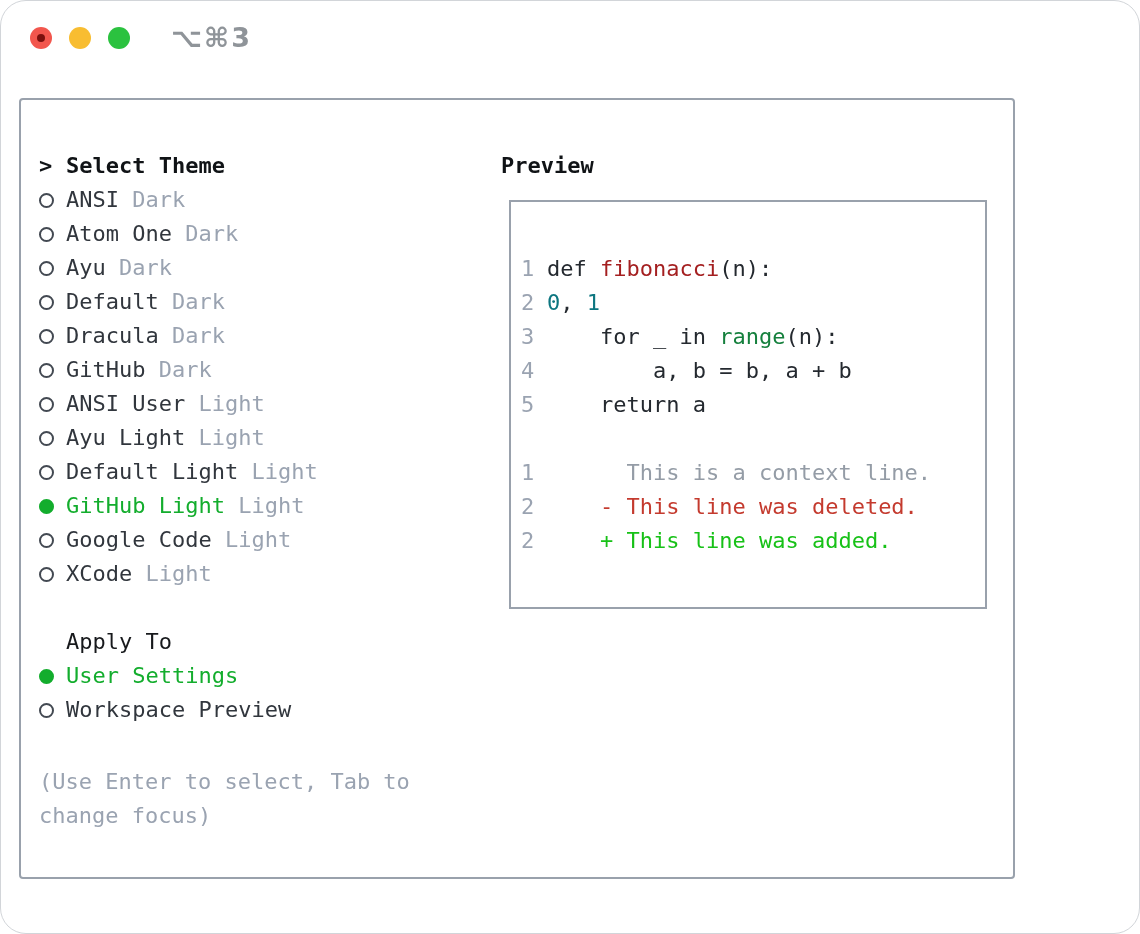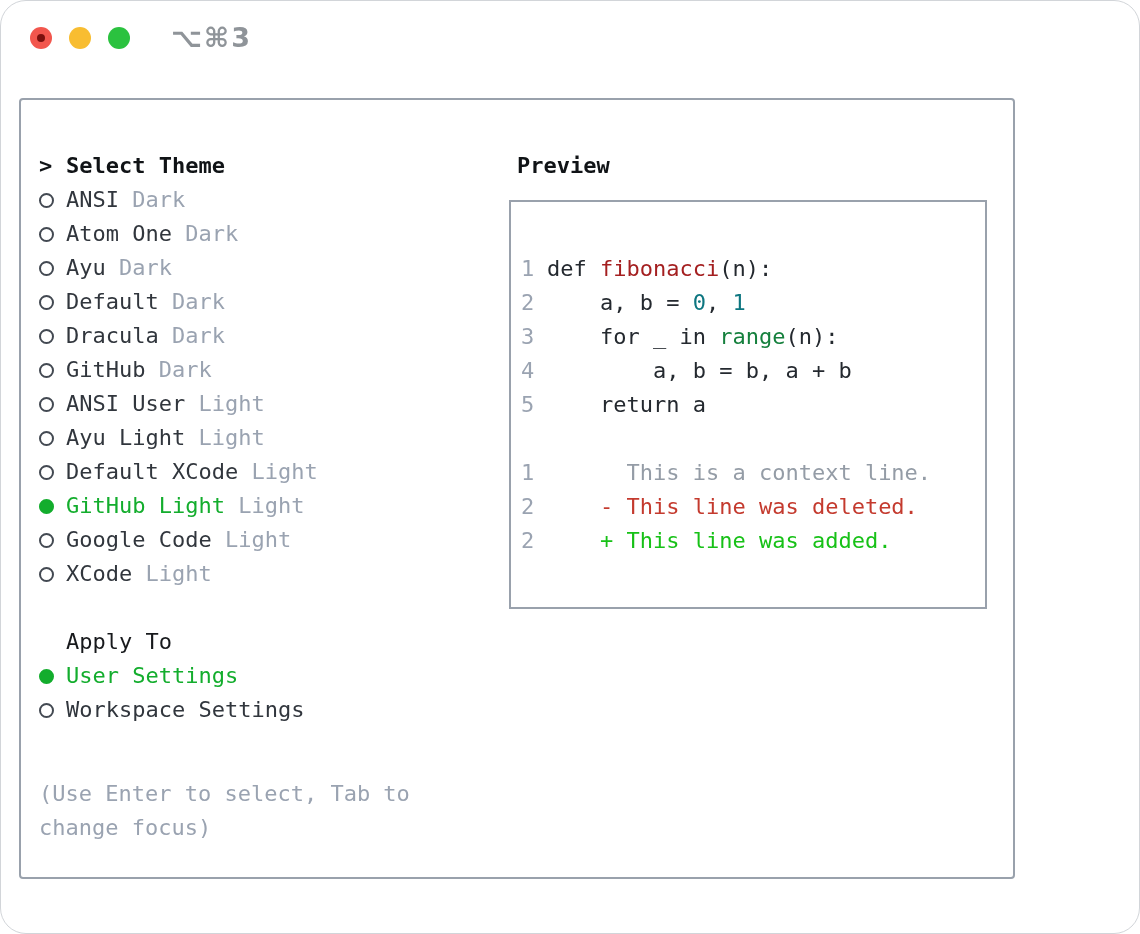--- a/index.html
+++ b/index.html
@@ -52,24 +52,24 @@
     border: 2px solid #434952; border-radius: 50%;
   }
   .bullet.sel { background: #13ad2d; border-color: #13ad2d; }
   .prefix-char { font-weight: bold; color: #101316; }
   .hdr-text { font-weight: bold; color: #101316; }
   .name { color: #31363d; }
   .row.sel .name { color: #13ad2d; text-align: center; }
   .variant { color: #9aa3b1; }
   .spacer { height: 34px; }
   .section-label { color: #17191c; }
-  .hint { margin-top: 16px; width: 440px; color: #9aa3b1; white-space: normal; }
+  .hint { margin-top: 4px; width: 440px; color: #9aa3b1; white-space: normal; }
 
   
-  .preview-label { position: absolute; left: 496px; top: 49px; height: 34px;
+  .preview-label { position: absolute; left: 480px; top: 49px; height: 34px;
                    line-height: 34px; font-weight: bold; color: #101316; }
   .preview-box {
     position: absolute; left: 488px; top: 100px;
     width: 478px; height: 409px;
     border: 2px solid #99a1ac;
     background: #ffffff;
     padding: 50px 0 0 10px;
   }
   .code-line { height: 34px; display: flex; white-space: pre; }
   .ln { width: 26px; flex: none; color: #9aa3b1; }
@@ -103,48 +103,48 @@
 
         <div id="theme-list">
             <div class="row"><span class="gut"><span class="bullet"></span></span><span class="name">ANSI</span><span class="variant"> Dark</span></div>
             <div class="row"><span class="gut"><span class="bullet"></span></span><span class="name">Atom One</span><span class="variant"> Dark</span></div>
             <div class="row"><span class="gut"><span class="bullet"></span></span><span class="name">Ayu</span><span class="variant"> Dark</span></div>
             <div class="row"><span class="gut"><span class="bullet"></span></span><span class="name">Default</span><span class="variant"> Dark</span></div>
             <div class="row"><span class="gut"><span class="bullet"></span></span><span class="name">Dracula</span><span class="variant"> Dark</span></div>
             <div class="row"><span class="gut"><span class="bullet"></span></span><span class="name">GitHub</span><span class="variant"> Dark</span></div>
             <div class="row"><span class="gut"><span class="bullet"></span></span><span class="name">ANSI User</span><span class="variant"> Light</span></div>
             <div class="row"><span class="gut"><span class="bullet"></span></span><span class="name">Ayu Light</span><span class="variant"> Light</span></div>
-            <div class="row"><span class="gut"><span class="bullet"></span></span><span class="name">Default XCode</span><span class="variant"> Light</span></div>
+            <div class="row"><span class="gut"><span class="bullet"></span></span><span class="name">Default Light</span><span class="variant"> Light</span></div>
             <div class="row sel"><span class="gut"><span class="bullet sel"></span></span><span class="name">GitHub Light</span><span class="variant"> Light</span></div>
             <div class="row"><span class="gut"><span class="bullet"></span></span><span class="name">Google Code</span><span class="variant"> Light</span></div>
             <div class="row"><span class="gut"><span class="bullet"></span></span><span class="name">XCode</span><span class="variant"> Light</span></div>
           </div>
 
         <div class="spacer"></div>
 
         <div class="row">
           <span class="gut"></span>
           <span class="section-label">Apply To</span>
         </div>
 
         <div id="apply-list">
             <div class="row sel"><span class="gut"><span class="bullet sel"></span></span><span class="name">User Settings</span></div>
-            <div class="row"><span class="gut"><span class="bullet"></span></span><span class="name">Workspace Settings</span></div>
+            <div class="row"><span class="gut"><span class="bullet"></span></span><span class="name">Workspace Preview</span></div>
           </div>
 
         <div class="spacer"></div>
 
         <div class="hint">(Use Enter to select, Tab to change focus)</div>
       </div>
 
       <div class="preview-label">Preview</div>
 
       <div class="preview-box" id="preview-box">
           <div class="code-line"><span class="ln">1</span><span class="tok-p">def </span><span class="tok-fn">fibonacci</span><span class="tok-p">(n):</span></div>
-          <div class="code-line"><span class="ln">2</span><span class="tok-p">    a, b = </span><span class="tok-nm">0</span><span class="tok-p">, </span><span class="tok-nm">1</span></div>
+          <div class="code-line"><span class="ln">2</span><span class="tok-nm">0</span><span class="tok-p">, </span><span class="tok-nm">1</span></div>
           <div class="code-line"><span class="ln">3</span><span class="tok-p">    for _ in </span><span class="tok-cl">range</span><span class="tok-p">(n):</span></div>
           <div class="code-line"><span class="ln">4</span><span class="tok-p">        a, b = b, a + b</span></div>
           <div class="code-line"><span class="ln">5</span><span class="tok-p">    return a</span></div>
           <div class="code-line"><span class="ln"></span></div>
           <div class="code-line"><span class="ln">1</span><span class="tok-ctx">      This is a context line.</span></div>
           <div class="code-line"><span class="ln">2</span><span class="tok-del">    - This line was deleted.</span></div>
           <div class="code-line"><span class="ln">2</span><span class="tok-add">    + This line was added.</span></div>
         </div>
 
     </div>

